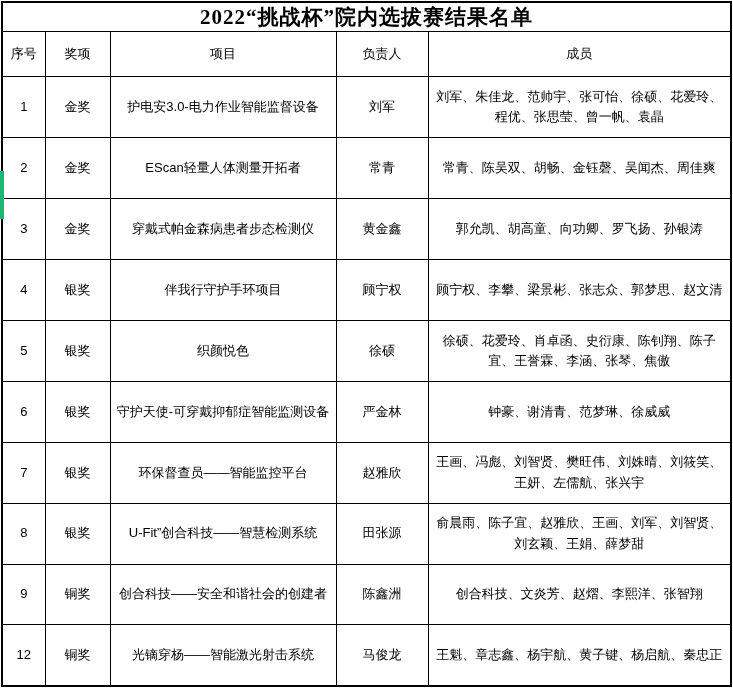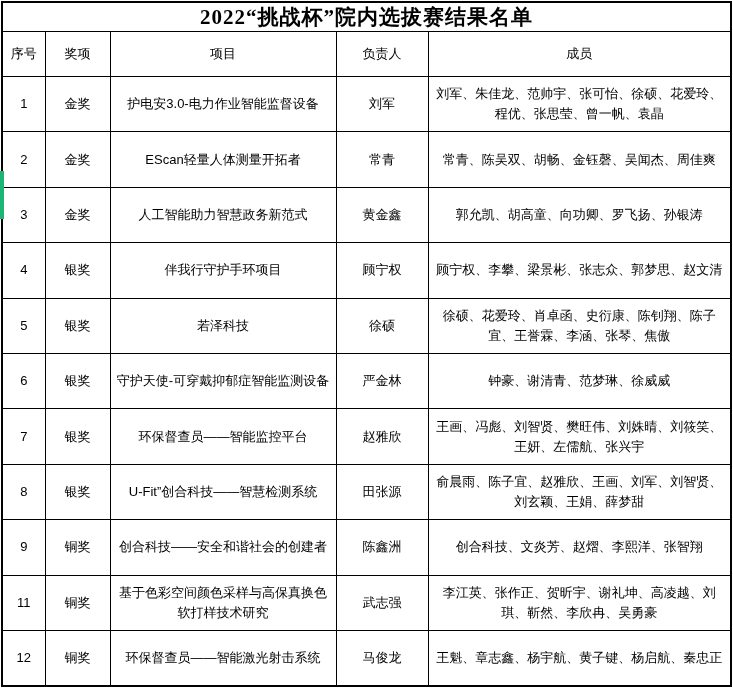--- a/index.html
+++ b/index.html
@@ -107,35 +107,35 @@
         <tr>
     <td class="c-no">2</td>
     <td class="c-award">金奖</td>
     <td class="c-project">EScan轻量人体测量开拓者</td>
     <td class="c-leader">常青</td>
     <td class="c-members">常青、陈吴双、胡畅、金钰磬、吴闻杰、周佳爽</td>
   </tr>
         <tr>
     <td class="c-no">3</td>
     <td class="c-award">金奖</td>
-    <td class="c-project">人工智能助力智慧政务新范式</td>
+    <td class="c-project">穿戴式帕金森病患者步态检测仪</td>
     <td class="c-leader">黄金鑫</td>
     <td class="c-members">郭允凯、胡高童、向功卿、罗飞扬、孙银涛</td>
   </tr>
         <tr>
     <td class="c-no">4</td>
     <td class="c-award">银奖</td>
     <td class="c-project">伴我行守护手环项目</td>
     <td class="c-leader">顾宁权</td>
     <td class="c-members">顾宁权、李攀、梁景彬、张志众、郭梦思、赵文清</td>
   </tr>
         <tr>
     <td class="c-no">5</td>
     <td class="c-award">银奖</td>
-    <td class="c-project">若泽科技</td>
+    <td class="c-project">织颜悦色</td>
     <td class="c-leader">徐硕</td>
     <td class="c-members">徐硕、花爱玲、肖卓函、史衍康、陈钊翔、陈子宜、王誉霖、李涵、张琴、焦傲</td>
   </tr>
         <tr>
     <td class="c-no">6</td>
     <td class="c-award">银奖</td>
     <td class="c-project">守护天使-可穿戴抑郁症智能监测设备</td>
     <td class="c-leader">严金林</td>
     <td class="c-members">钟豪、谢清青、范梦琳、徐威威</td>
   </tr>
@@ -154,28 +154,21 @@
     <td class="c-members">俞晨雨、陈子宜、赵雅欣、王画、刘军、刘智贤、刘玄颖、王娟、薛梦甜</td>
   </tr>
         <tr>
     <td class="c-no">9</td>
     <td class="c-award">铜奖</td>
     <td class="c-project">创合科技——安全和谐社会的创建者</td>
     <td class="c-leader">陈鑫洲</td>
     <td class="c-members">创合科技、文炎芳、赵熠、李熙洋、张智翔</td>
   </tr>
         <tr>
-    <td class="c-no">11</td>
-    <td class="c-award">铜奖</td>
-    <td class="c-project">基于色彩空间颜色采样与高保真换色软打样技术研究</td>
-    <td class="c-leader">武志强</td>
-    <td class="c-members">李江英、张作正、贺昕宇、谢礼坤、高凌越、刘琪、靳然、李欣冉、吴勇豪</td>
-  </tr>
-        <tr>
     <td class="c-no">12</td>
     <td class="c-award">铜奖</td>
-    <td class="c-project">环保督查员——智能激光射击系统</td>
+    <td class="c-project">光镝穿杨——智能激光射击系统</td>
     <td class="c-leader">马俊龙</td>
     <td class="c-members">王魁、章志鑫、杨宇航、黄子键、杨启航、秦忠正</td>
   </tr>
       </tbody>
   </table>
 </div>
 
 </body></html>

